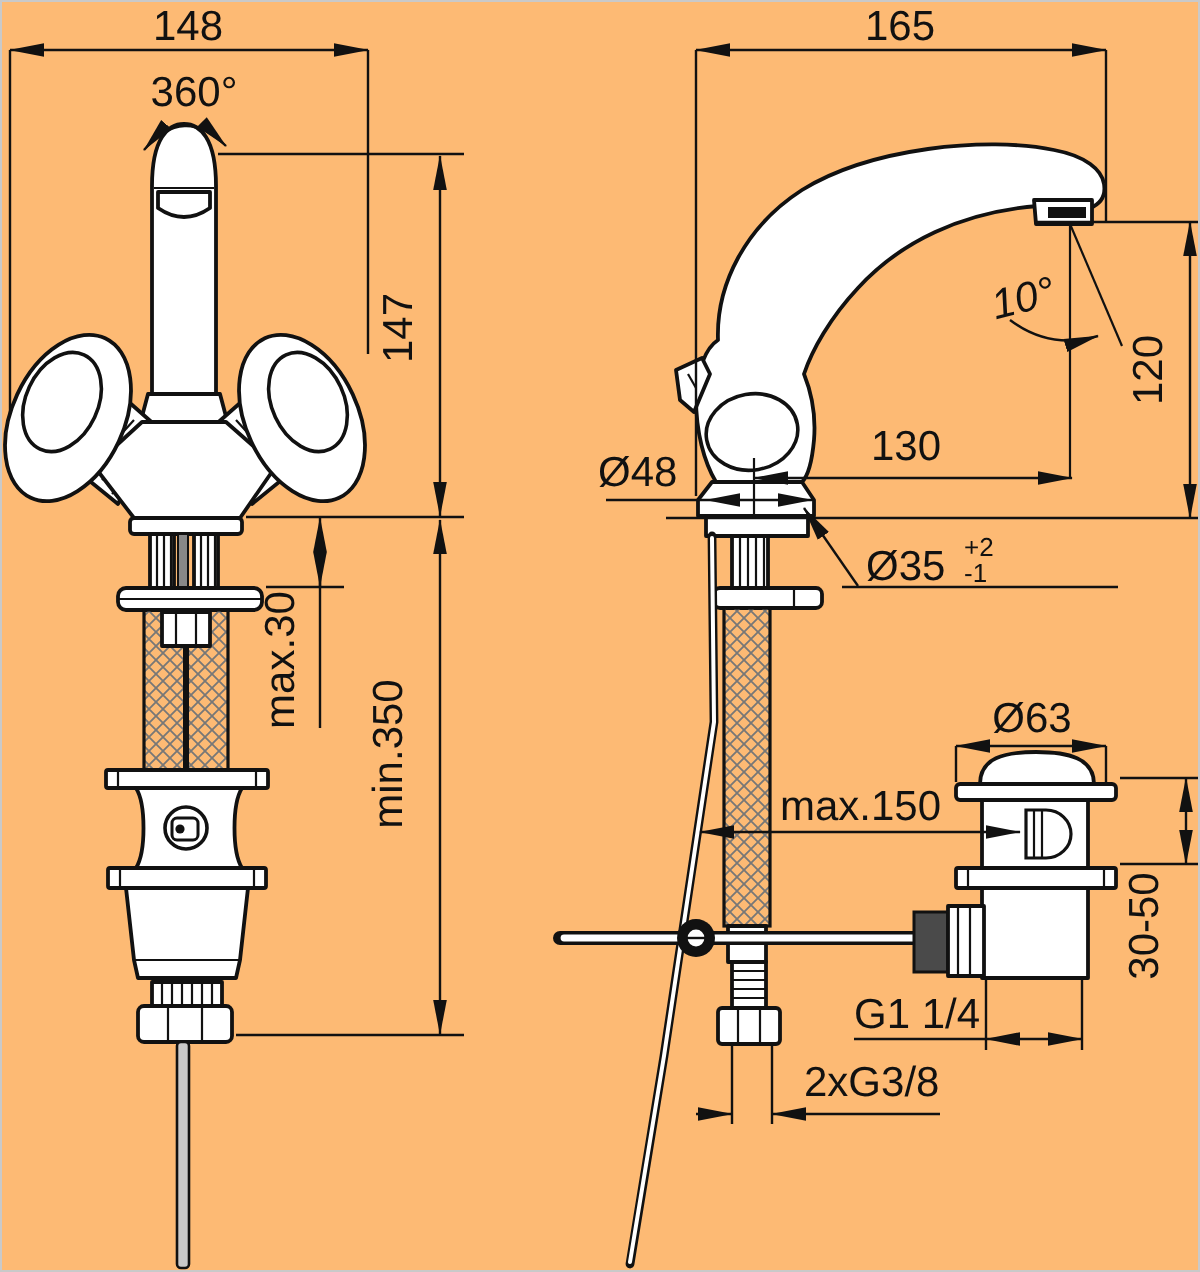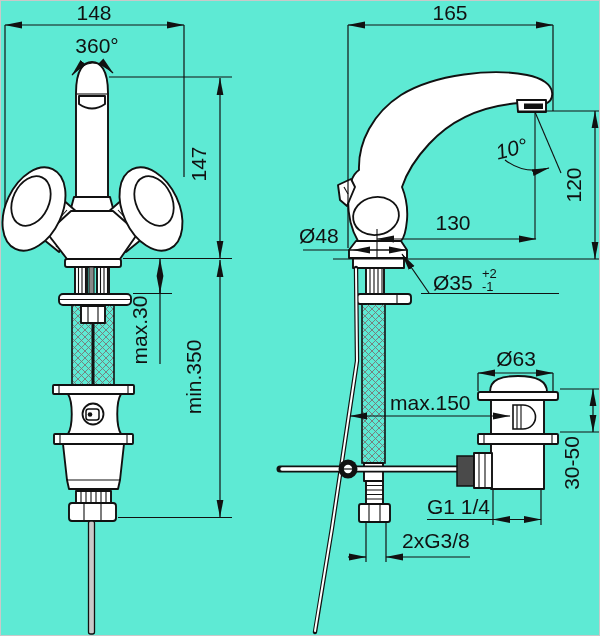--- a/index.html
+++ b/index.html
@@ -1,16 +1,16 @@
 <!DOCTYPE html>
 <html><head>
 <meta charset="utf-8">
 <style>
   html,body{margin:0;padding:0;background:#fff;}
-  .page{width:598px;height:634px;border:1px solid #c9c9c9;background:#5eead4;position:relative;overflow:hidden;}
+  .page{width:598px;height:634px;border:1px solid #c9c9c9;background:#fdba74;position:relative;overflow:hidden;}
   svg{display:block;}
   text{font-family:"Liberation Sans","DejaVu Sans",sans-serif;font-size:21px;fill:#111;}
   text.sm{font-size:13px;}
   text.it{font-style:italic;}
   .ol{fill:#fff;stroke:#111;stroke-width:1.9;stroke-linejoin:round;}
   .ln{fill:none;stroke:#111;stroke-width:1.8;}
   .thin{fill:none;stroke:#111;stroke-width:1.1;}
   .dim{fill:none;stroke:#111;stroke-width:1.2;}
 </style>
 </head>

